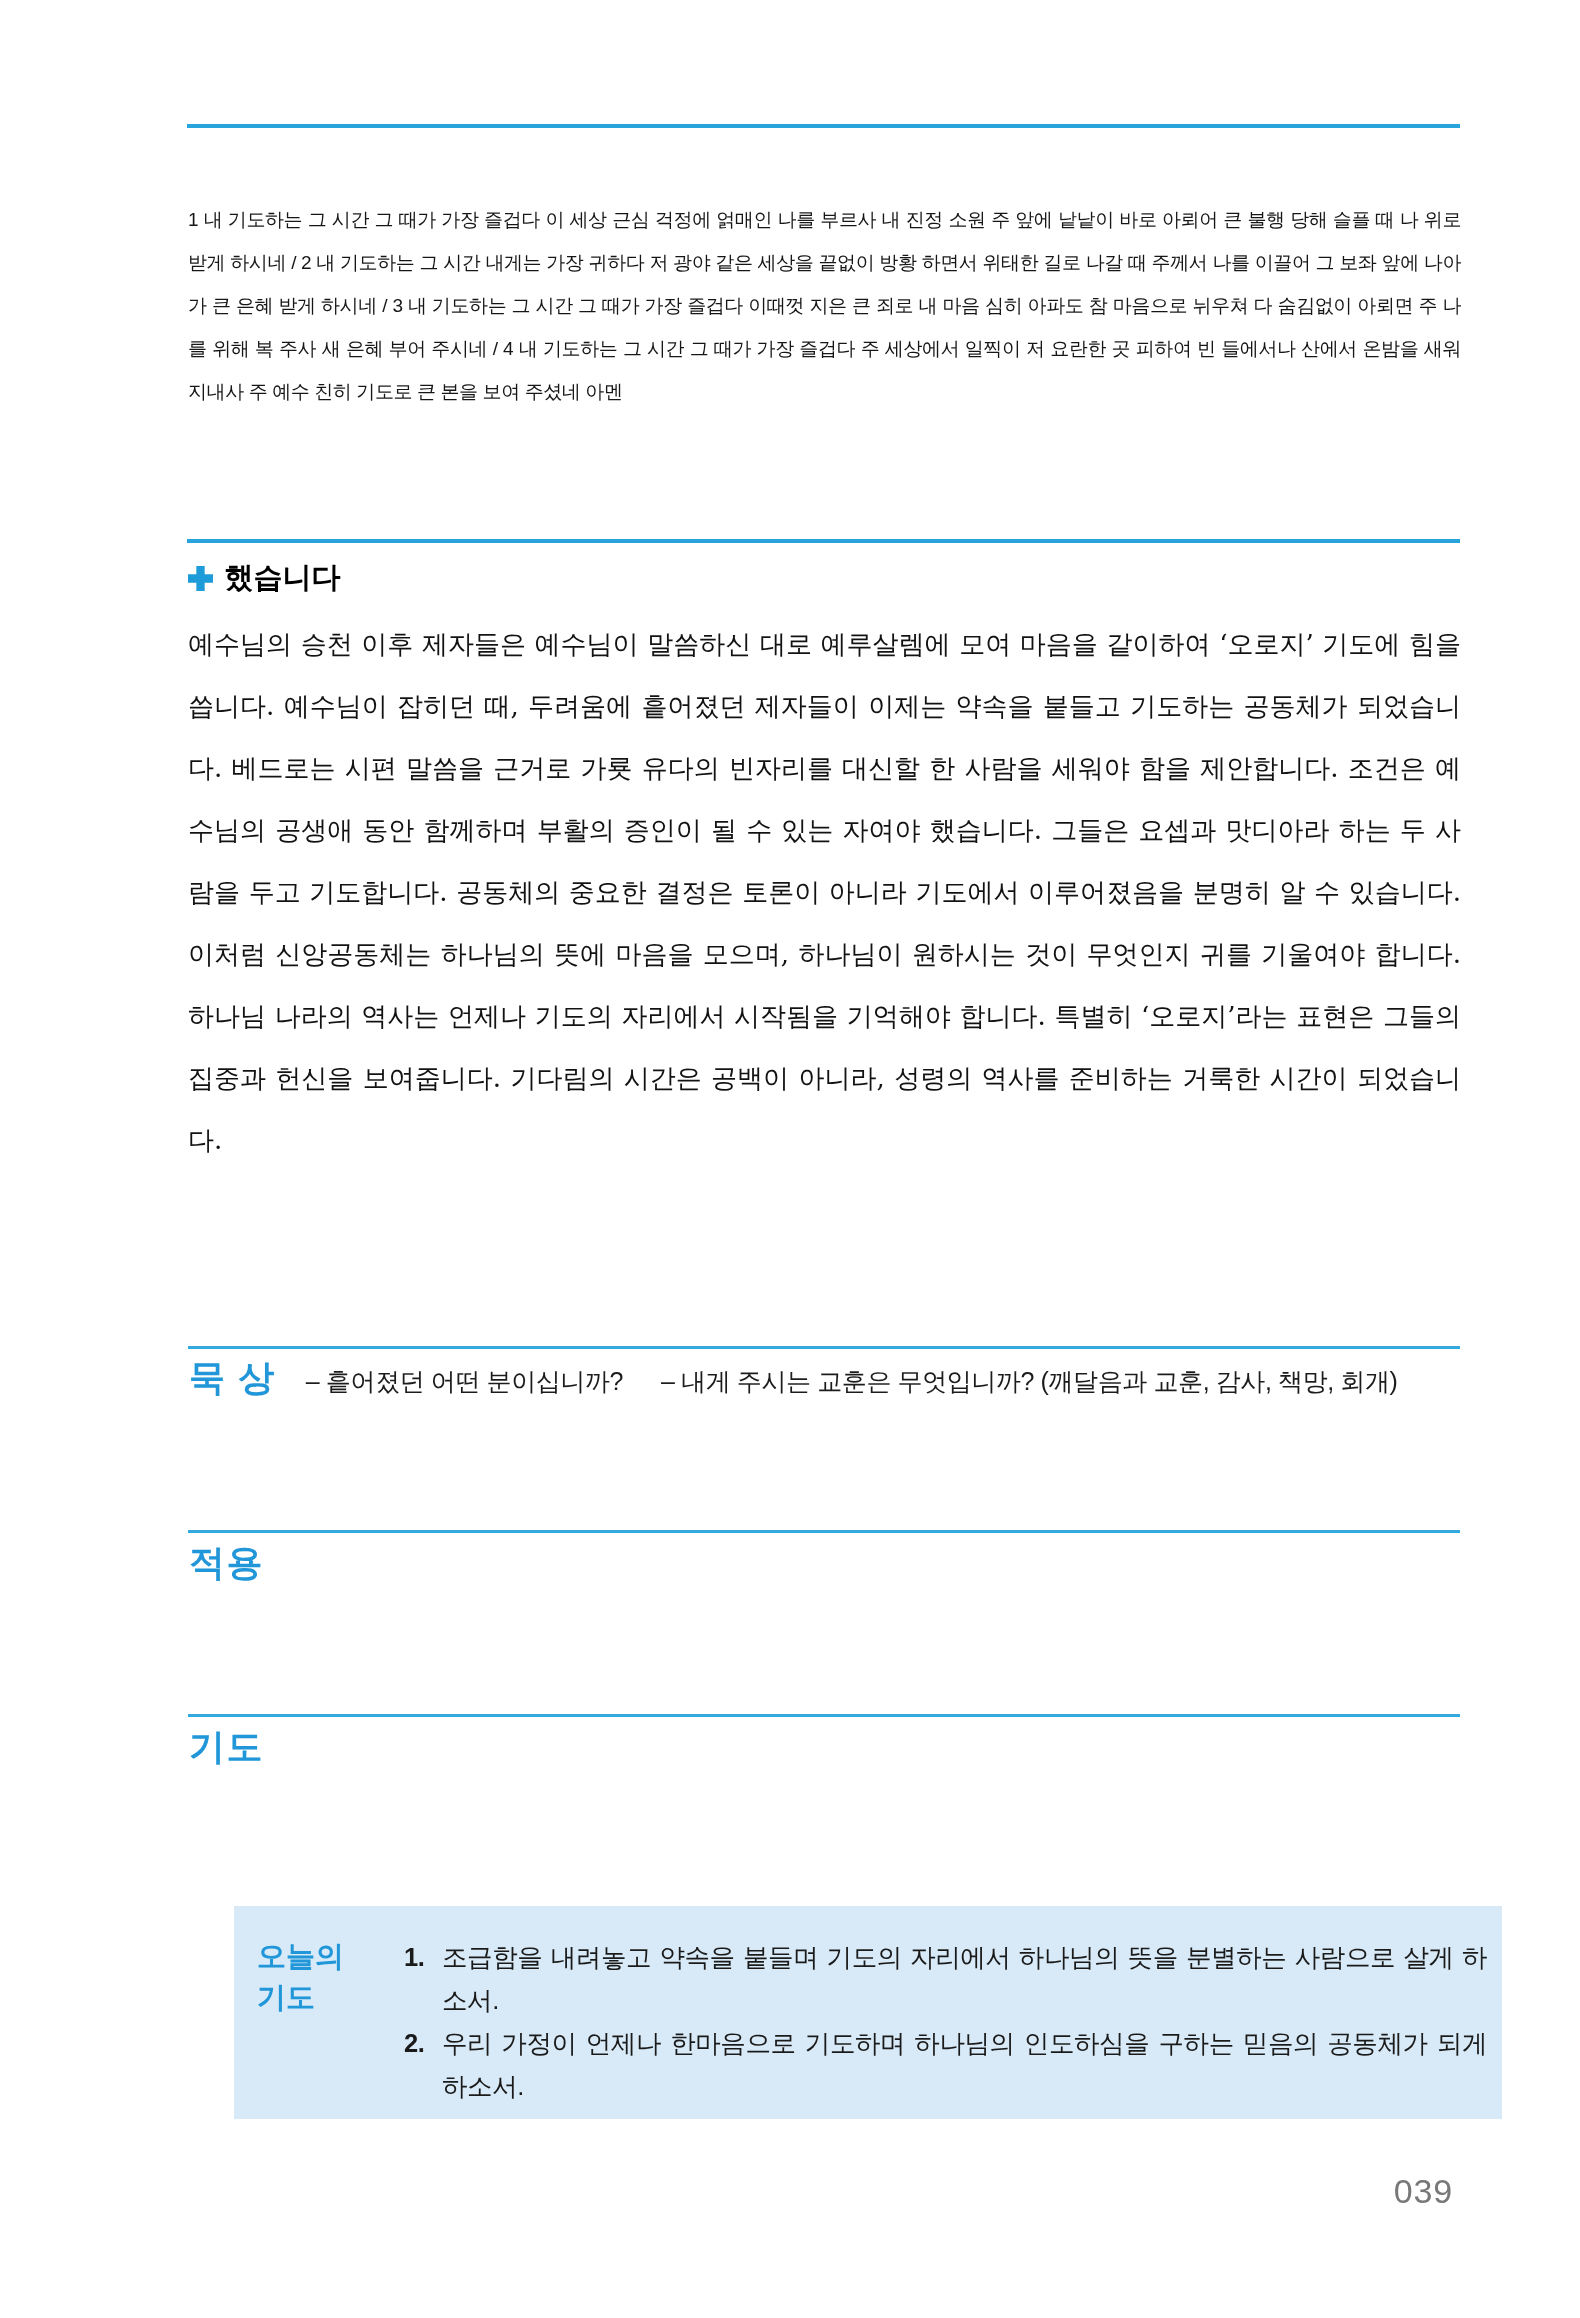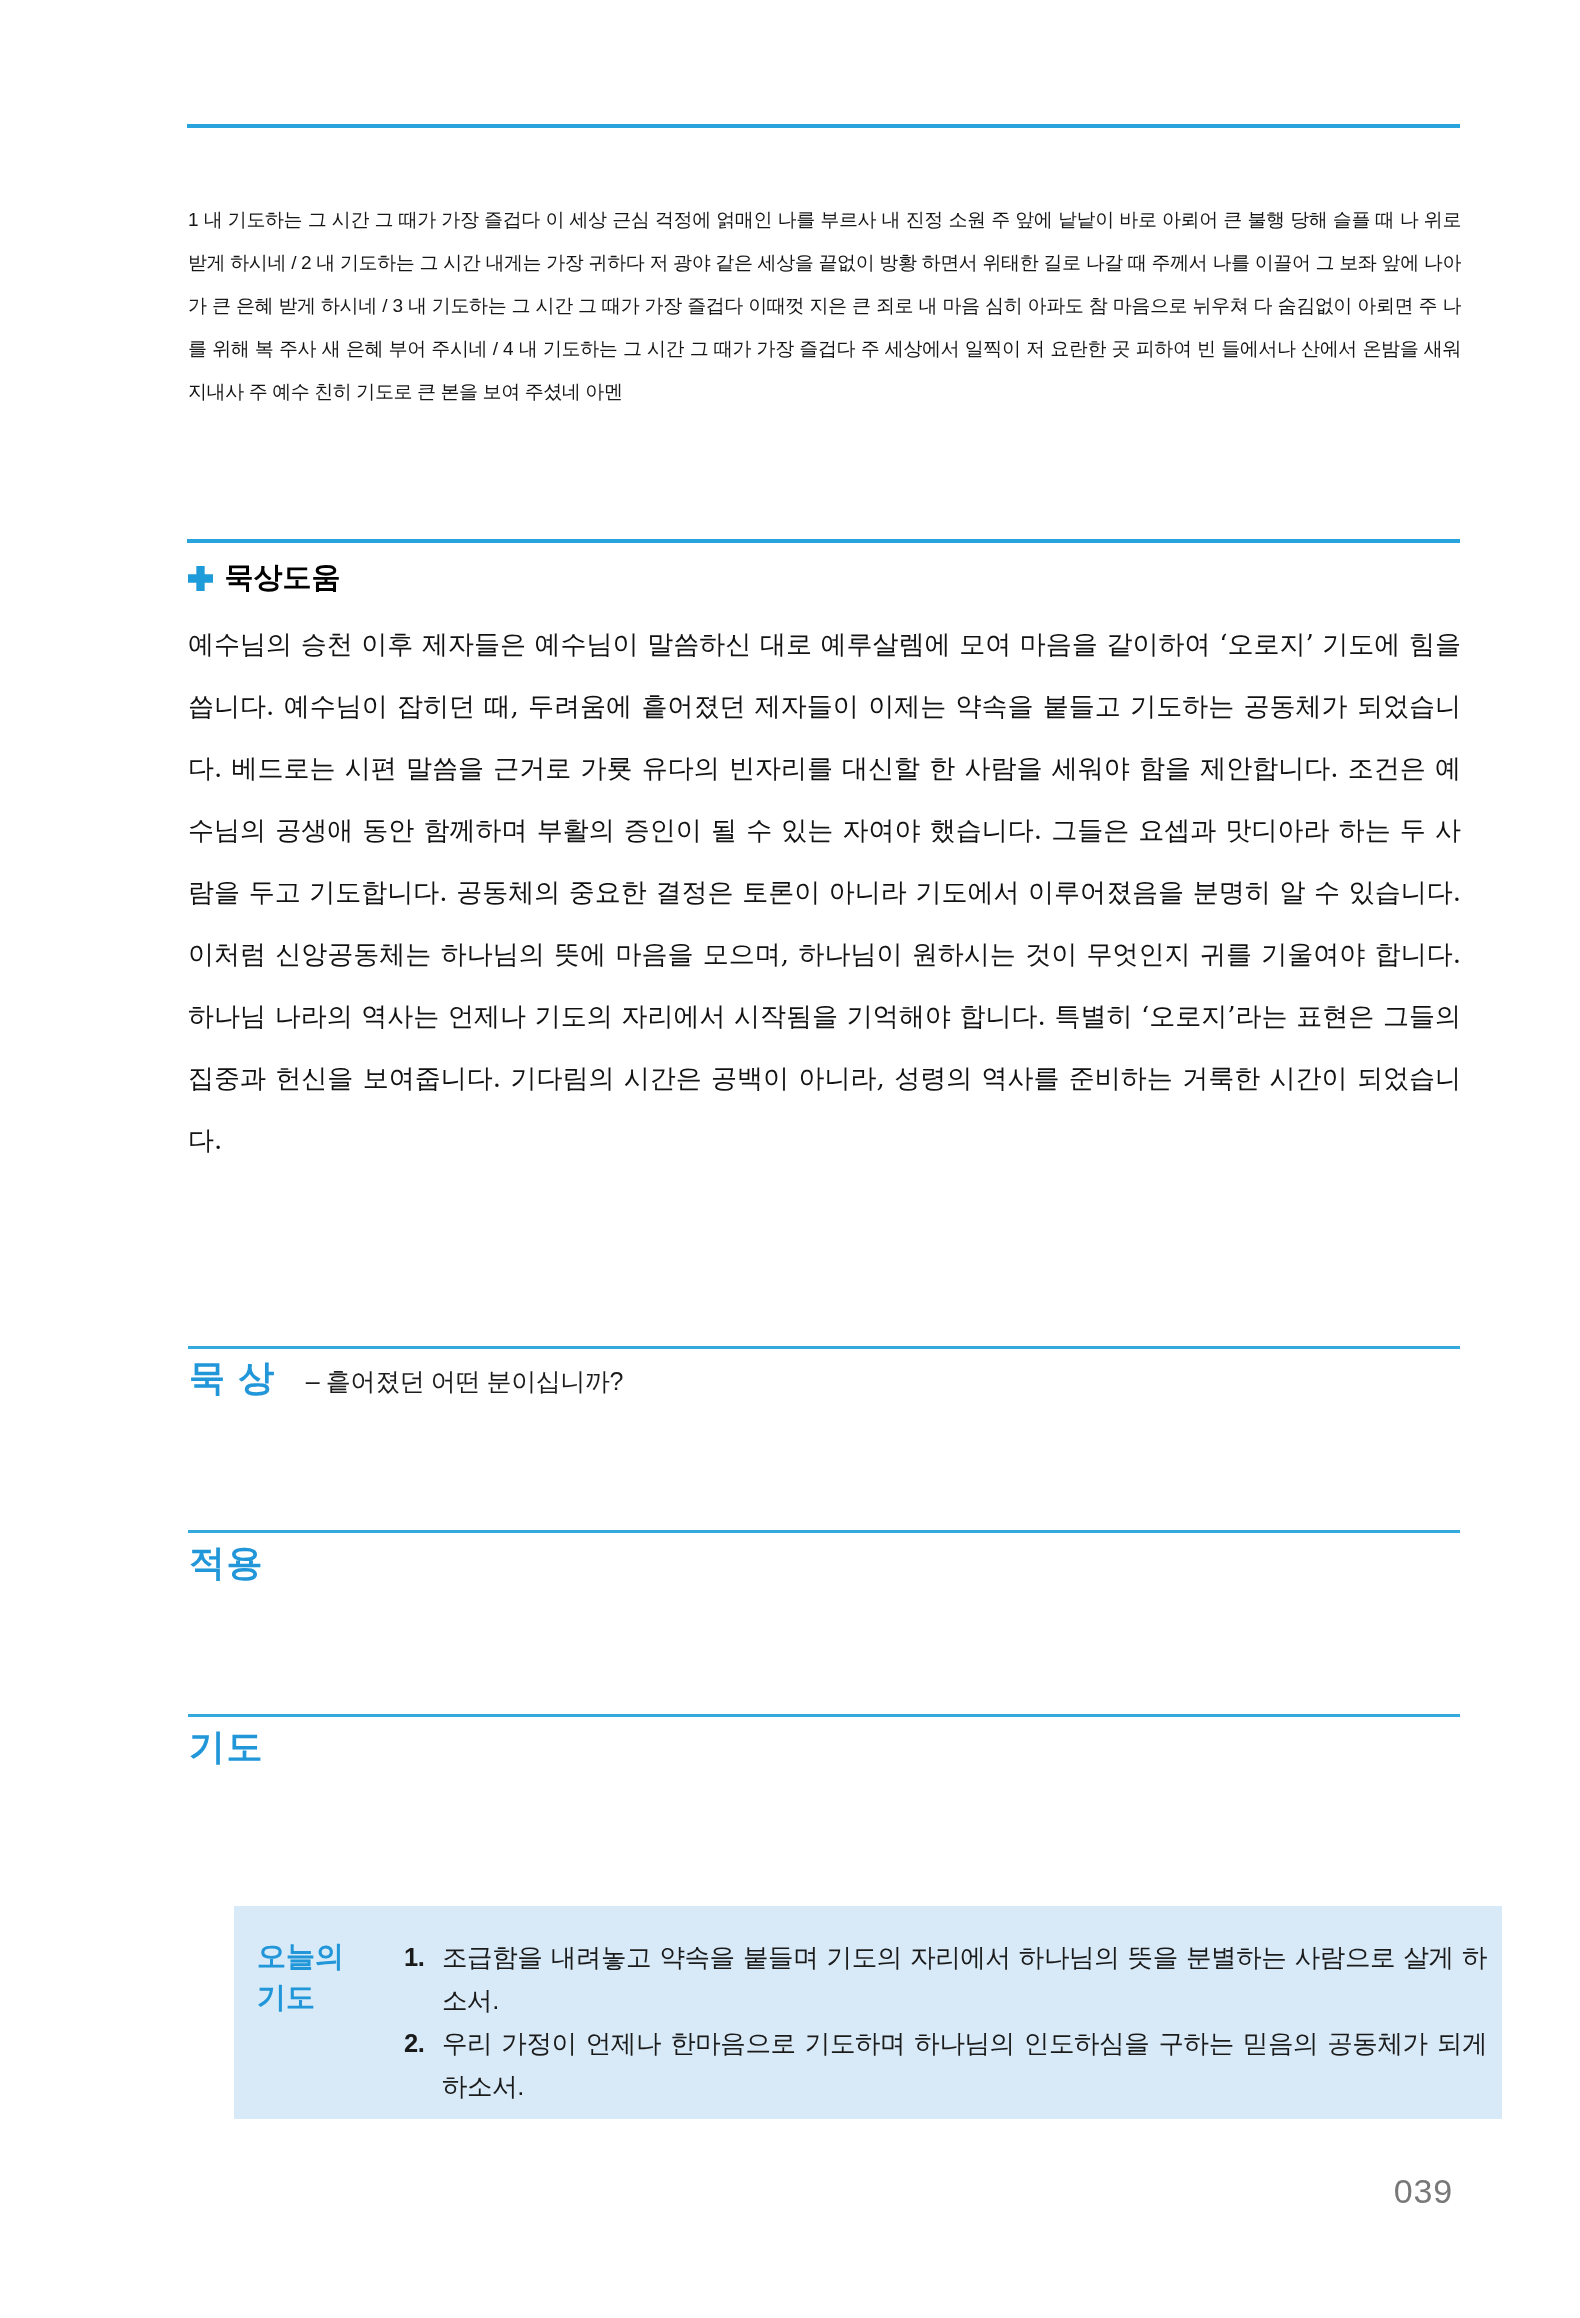--- a/index.html
+++ b/index.html
@@ -102,31 +102,32 @@
   <div class="hymn-lyrics">1 내 기도하는 그 시간 그 때가 가장 즐겁다 이 세상 근심 걱정에 얽매인 나를 부르사 내 진정 소원 주 앞에 낱낱이 바로 아뢰어 큰 불행 당해 슬플 때 나 위로 받게 하시네 / 2 내 기도하는 그 시간 내게는 가장 귀하다 저 광야 같은 세상을 끝없이 방황 하면서 위태한 길로 나갈 때 주께서 나를 이끌어 그 보좌 앞에 나아가 큰 은혜 받게 하시네 / 3 내 기도하는 그 시간 그 때가 가장 즐겁다 이때껏 지은 큰 죄로 내 마음 심히 아파도 참 마음으로 뉘우쳐 다 숨김없이 아뢰면 주 나를 위해 복 주사 새 은혜 부어 주시네 / 4 내 기도하는 그 시간 그 때가 가장 즐겁다 주 세상에서 일찍이 저 요란한 곳 피하여 빈 들에서나 산에서 온밤을 새워 지내사 주 예수 친히 기도로 큰 본을 보여 주셨네 아멘</div>
 
   <div class="rule-thick" id="rule-mhelp"></div>
 
   <div class="mhelp-row">
     <span class="cross-icon">
       <svg viewBox="0 0 30 30" width="25" height="25">
         <polygon points="10,0 20,0 20,10 30,10 30,20 20,20 20,30 10,30 10,20 0,20 0,10 10,10" fill="#1E9CD9"></polygon>
       </svg>
     </span>
-    <span class="mhelp-label">묵상도움</span>
+    <span class="mhelp-label">했습니다</span>
   </div>
 
   <div class="meditation-body">예수님의 승천 이후 제자들은 예수님이 말씀하신 대로 예루살렘에 모여 마음을 같이하여 ‘오로지’ 기도에 힘을 씁니다. 예수님이 잡히던 때, 두려움에 흩어졌던 제자들이 이제는 약속을 붙들고 기도하는 공동체가 되었습니다. 베드로는 시편 말씀을 근거로 가룟 유다의 빈자리를 대신할 한 사람을 세워야 함을 제안합니다. 조건은 예수님의 공생애 동안 함께하며 부활의 증인이 될 수 있는 자여야 했습니다. 그들은 요셉과 맛디아라 하는 두 사람을 두고 기도합니다. 공동체의 중요한 결정은 토론이 아니라 기도에서 이루어졌음을 분명히 알 수 있습니다. 이처럼 신앙공동체는 하나님의 뜻에 마음을 모으며, 하나님이 원하시는 것이 무엇인지 귀를 기울여야 합니다. 하나님 나라의 역사는 언제나 기도의 자리에서 시작됨을 기억해야 합니다. 특별히 ‘오로지’라는 표현은 그들의 집중과 헌신을 보여줍니다. 기다림의 시간은 공백이 아니라, 성령의 역사를 준비하는 거룩한 시간이 되었습니다.</div>
 
 
   <div class="rule-thin" id="rule-muksang"></div>
 
   <div class="muksang-row">
     <span class="section-label">묵 상</span>
     <span class="muksang-q1">– 흩어졌던 어떤 분이십니까?</span>
+    <span class="muksang-q2">– 내게 주시는 교훈은 무엇입니까? (깨달음과 교훈, 감사, 책망, 회개)</span>
   </div>
 
   <div class="rule-thin" id="rule-apply"></div>
 
   <div class="section-label apply-label">적용</div>
 
   <div class="rule-thin" id="rule-pray"></div>
 
   <div class="section-label pray-label">기도</div>
 

